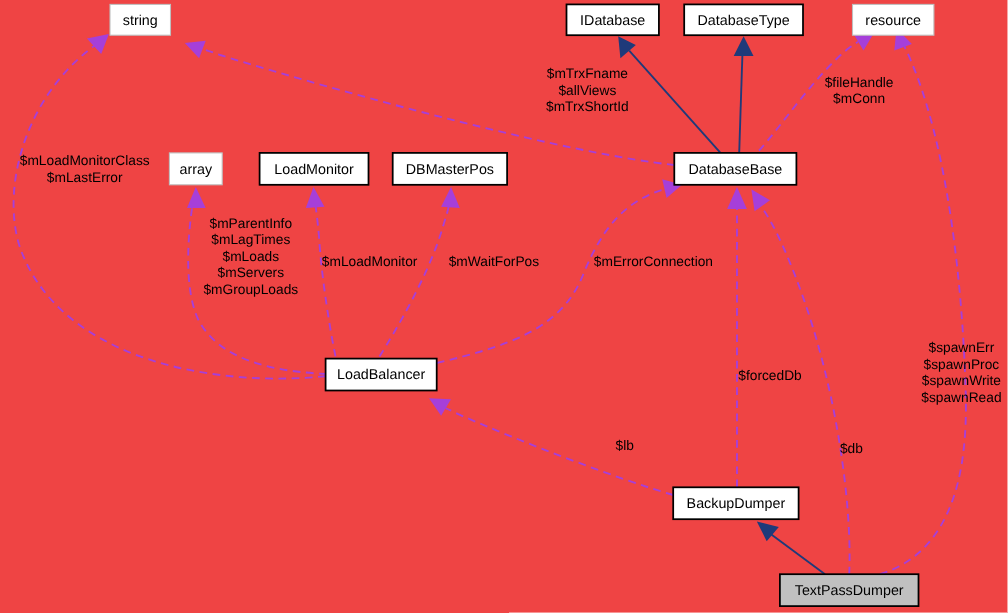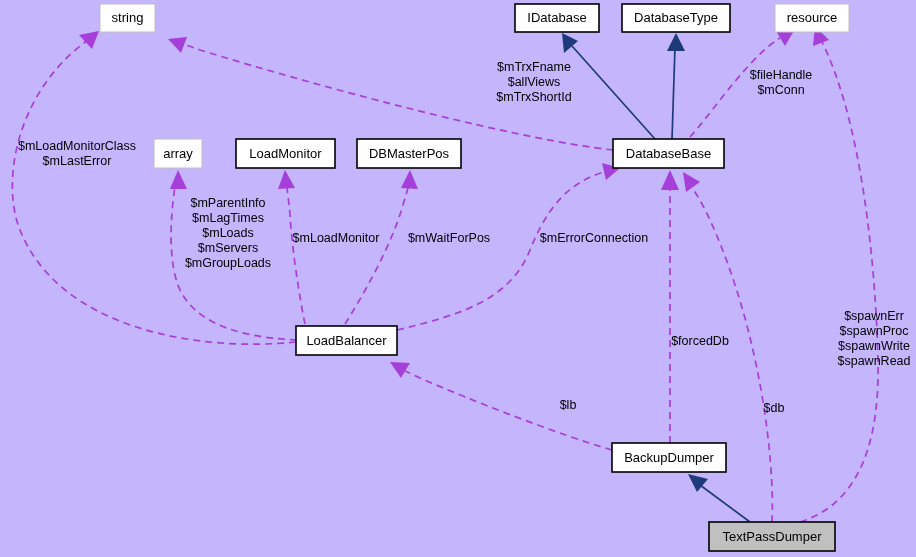--- a/index.html
+++ b/index.html
@@ -4,21 +4,21 @@
 <style>
   html, body {
     margin: 0;
     padding: 0;
     background: #ffffff;
   }
   #diagram-root {
     position: relative;
     width: 916px;
     height: 557px;
-    background: #c4b5fd;
+    background: #ef4444;
     font-family: "Liberation Sans", sans-serif;
     overflow: hidden;
   }
   #uml-svg {
     position: absolute;
     left: 0;
     top: 0;
     width: 916px;
     height: 557px;
   }

